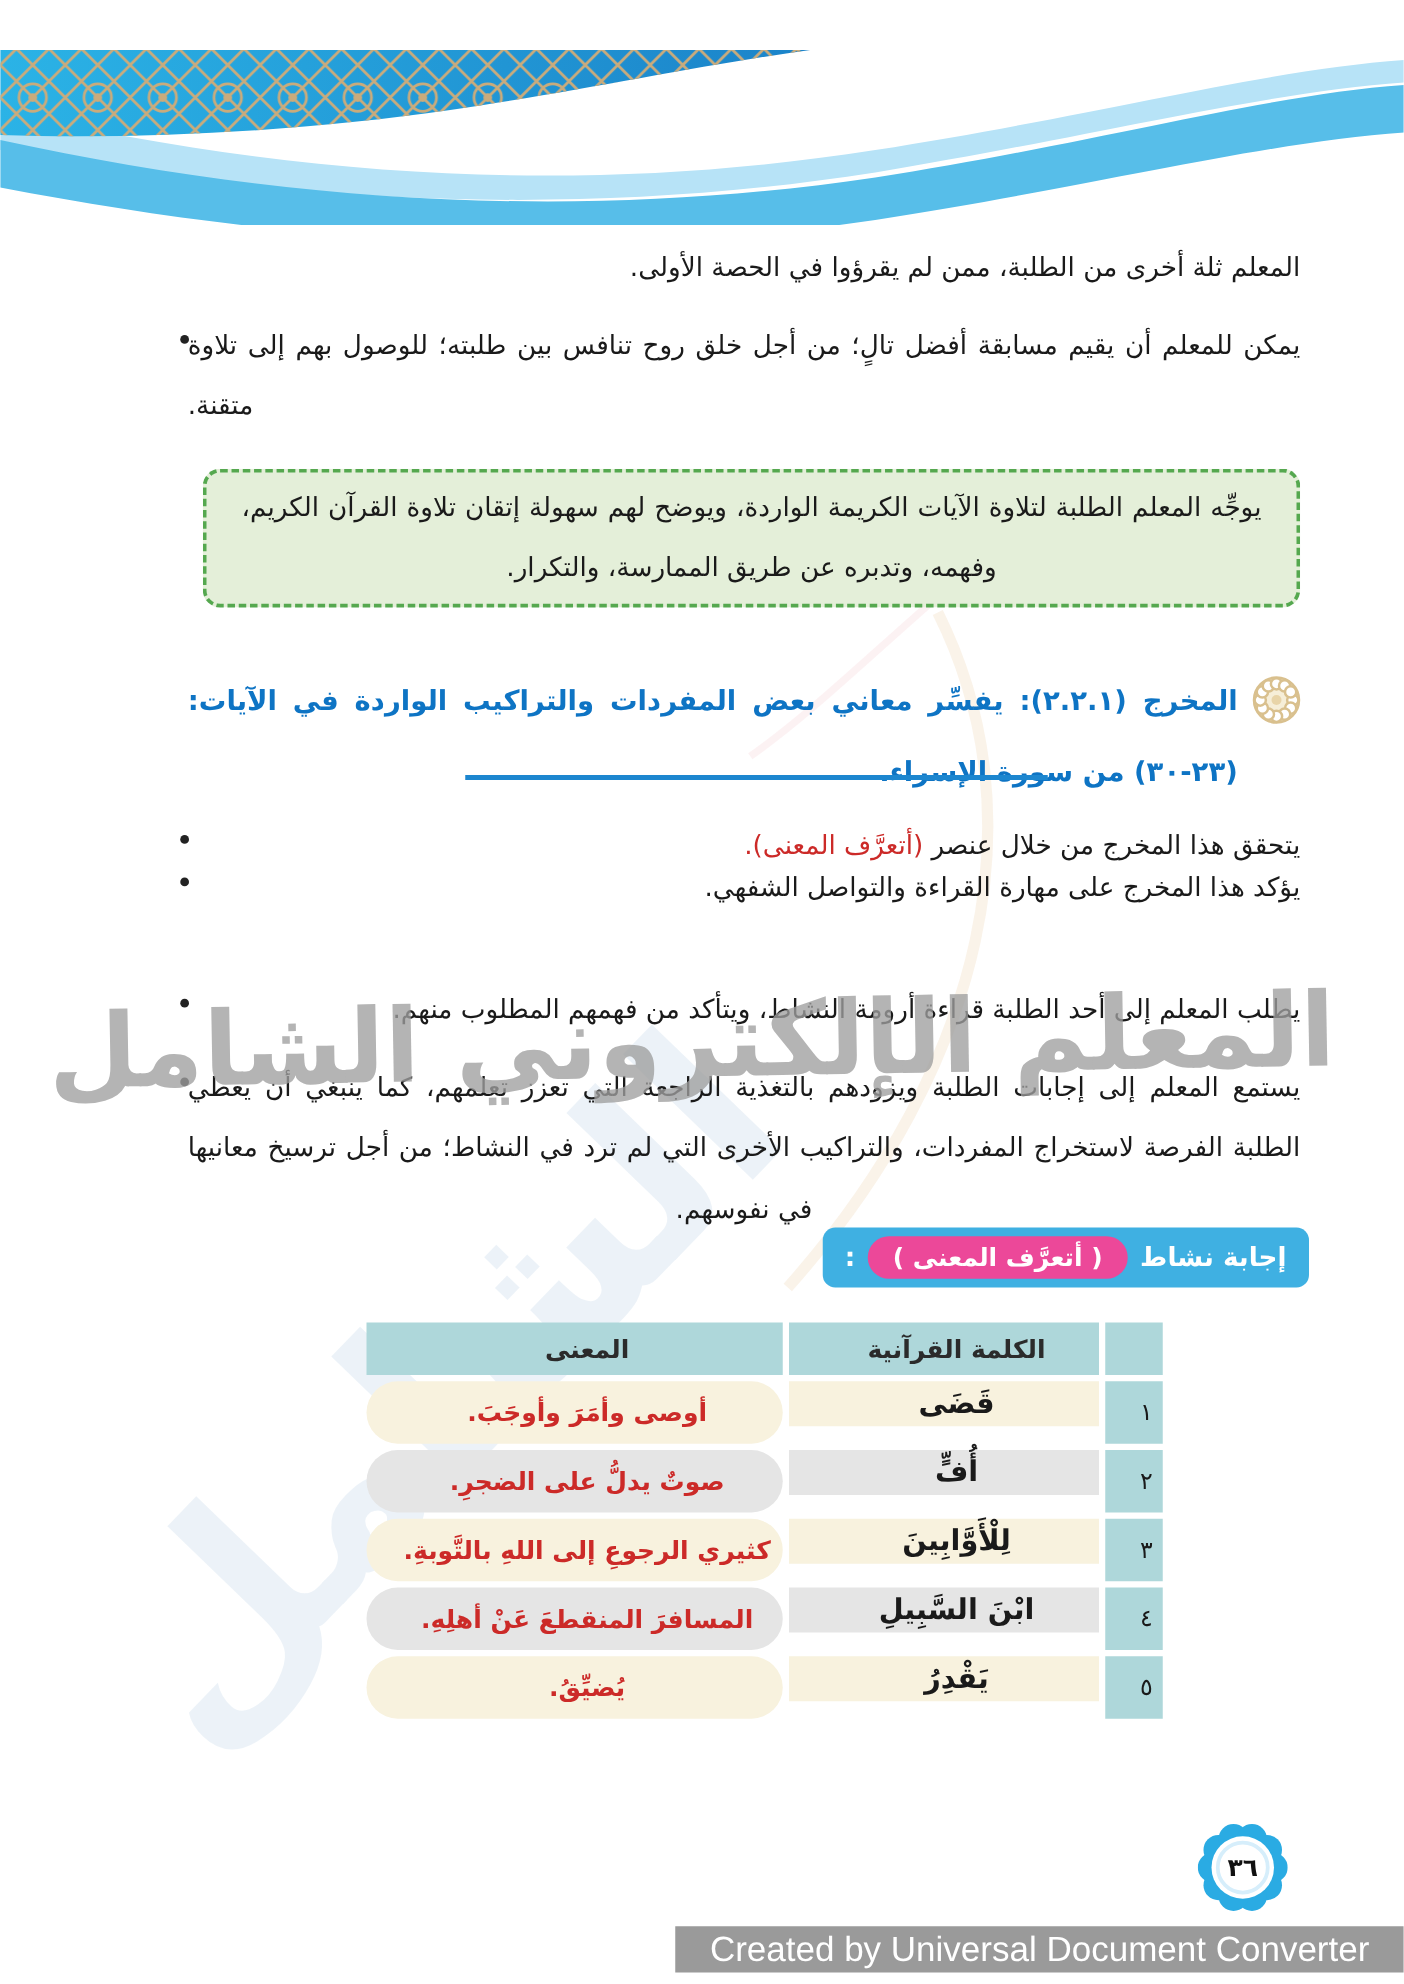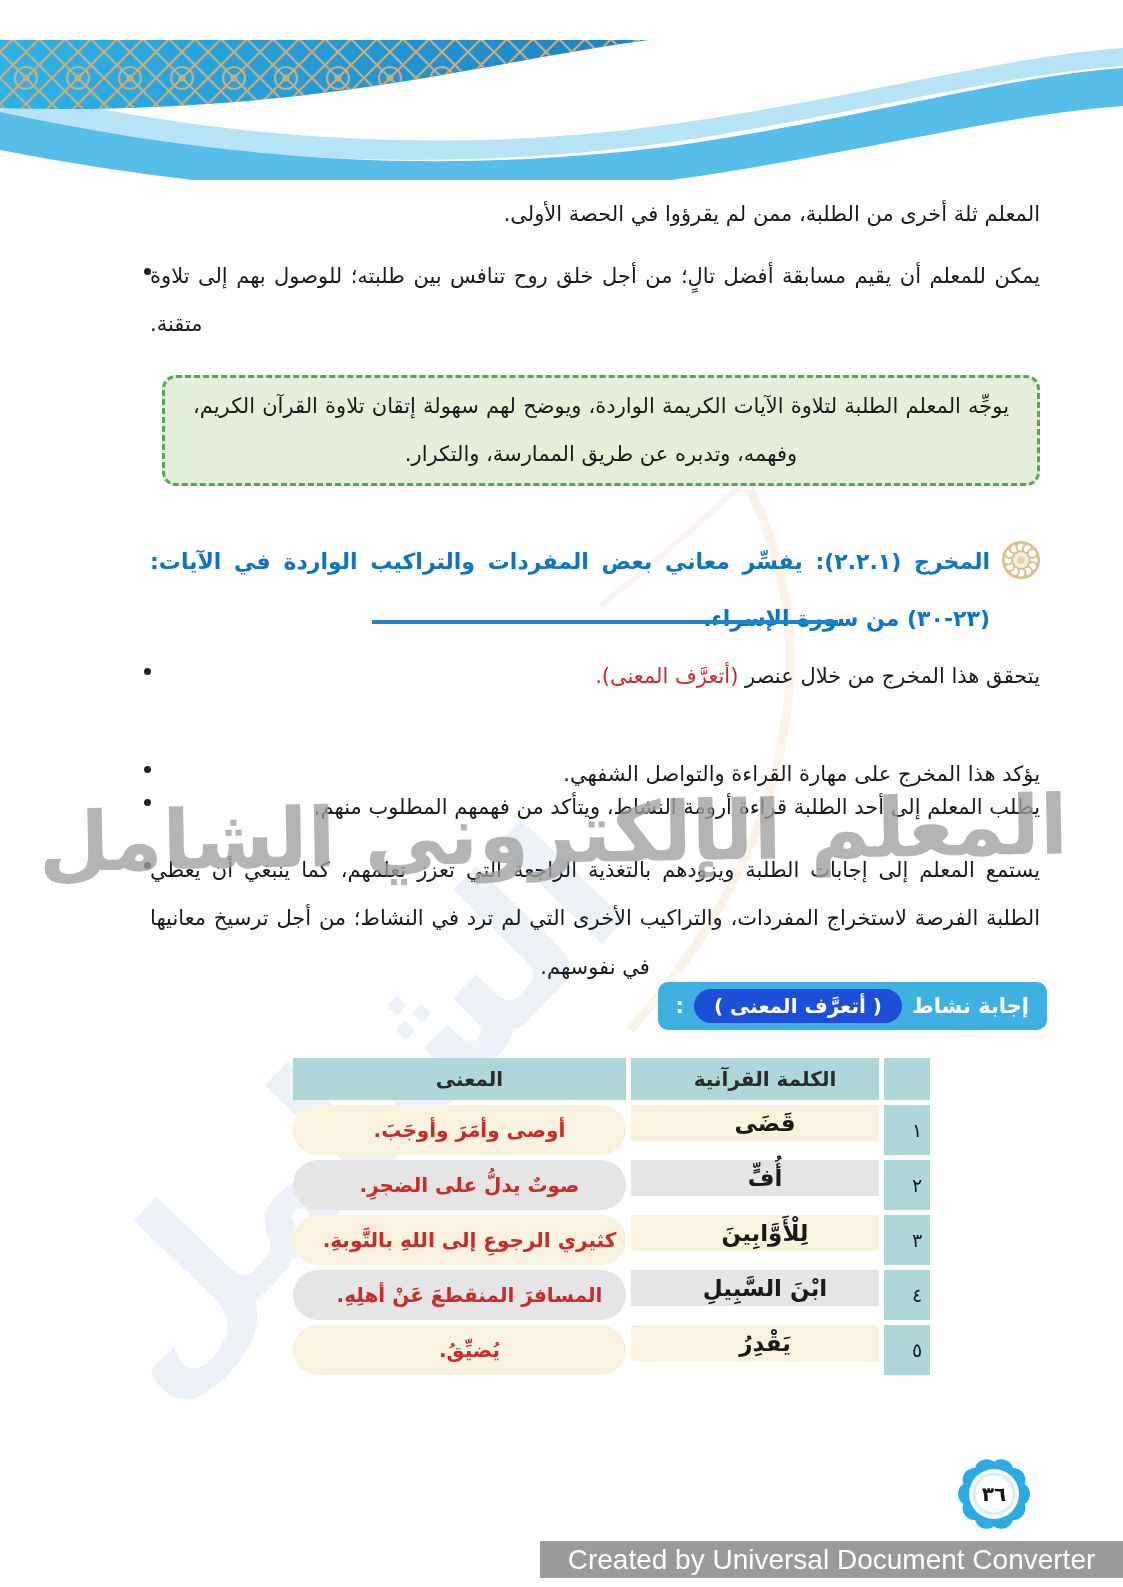--- a/index.html
+++ b/index.html
@@ -22,29 +22,29 @@
   .intro-bullet{top:252px;text-align:justify;text-align-last:left;}
   .note-box{position:absolute;top:375px;right:83px;left:162px;z-index:3;
             background:#e4efd9;border:3px dashed #55a84f;border-radius:14px;
             padding:4px 28px;font-size:21px;line-height:2.3;text-align:justify;text-align-last:center;}
   .outcome{top:533px;right:133px;color:#0e74c4;font-weight:bold;font-size:22px;
            text-align:justify;text-align-last:right;line-height:2.6;}
   .outcome .lbl{color:#0e74c4;}
   .rosette{position:absolute;top:534px;right:76px;width:52px;height:52px;z-index:3;}
   .underline{position:absolute;top:620px;left:372px;width:466px;height:4px;background:#1c86cf;z-index:3;}
   .b1{top:652px;text-align:right;}
-  .b2{top:750px;text-align:right;}
+  .b2{top:686px;text-align:right;}
   .b3{top:783px;text-align:right;}
   .b4{top:846px;text-align:justify;text-align-last:center;}
   .red{color:#cc2a28;}
   
   .banner{position:absolute;top:982px;right:76px;height:48px;z-index:4;
           background:#3fb0e2;border-radius:10px;display:inline-flex;align-items:center;
           gap:10px;padding:0 18px;color:#fff;font-weight:bold;font-size:21px;}
-  .banner .pill{background:#1d4ed8;border-radius:24px;padding:5px 20px;font-size:20px;}
+  .banner .pill{background:#ec4899;border-radius:24px;padding:5px 20px;font-size:20px;}
   
   .tbl{position:absolute;top:1058px;right:193px;width:637px;z-index:3;
        display:grid;grid-template-columns:46px 248px 1fr;gap:5px;direction:rtl;}
   .cell{display:flex;align-items:center;justify-content:center;padding-left:20px;}
   .hd{background:#aed7da;height:42px;font-weight:bold;font-size:20px;color:#2b2b2b;}
   .num{background:#aed7da;height:50px;font-size:19px;}
   .word{height:36px;font-weight:bold;font-size:23px;}
   .meaning{height:50px;font-weight:bold;font-size:20px;color:#cc2a28;border-radius:25px;}
   .cream{background:#f8f2de;}
   .tan{background:#e5e5e5;}

